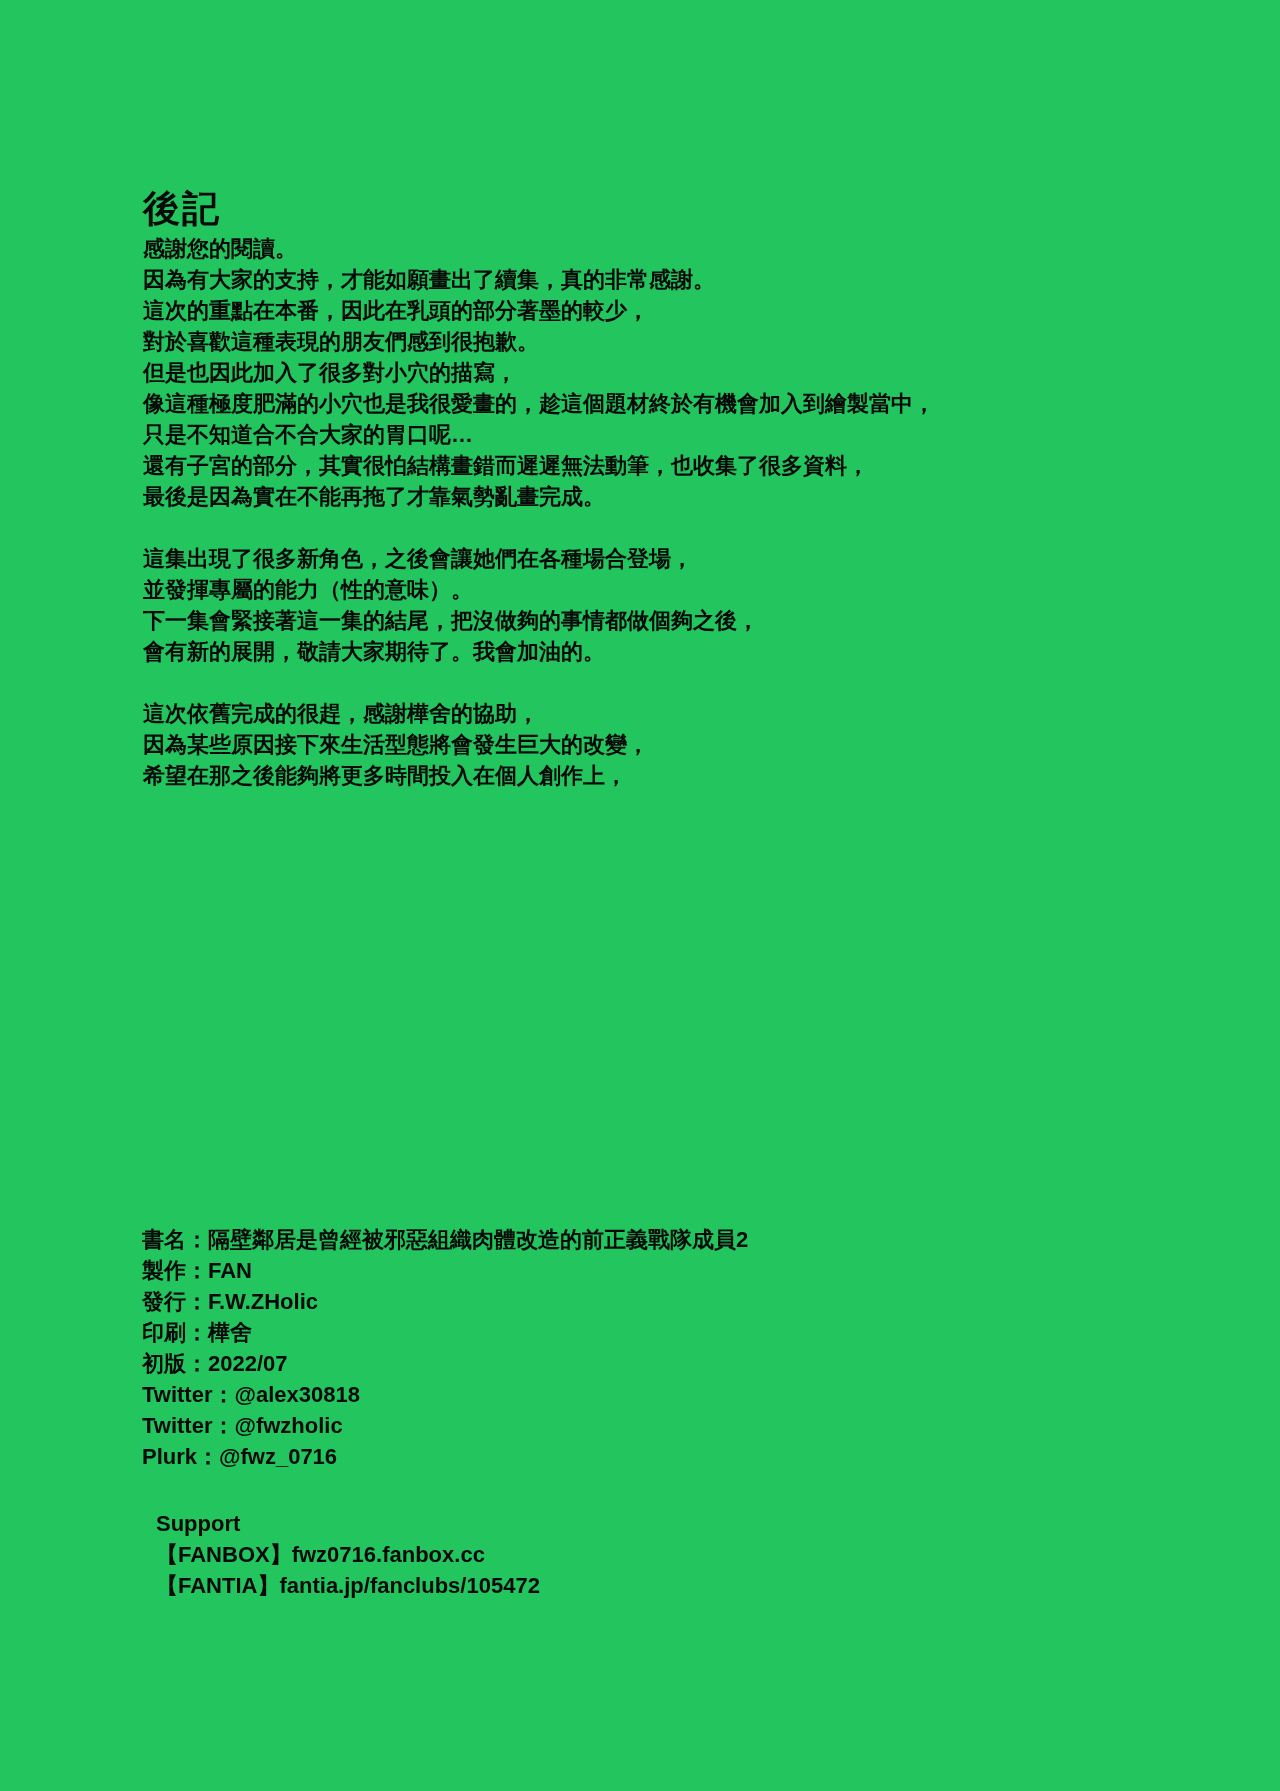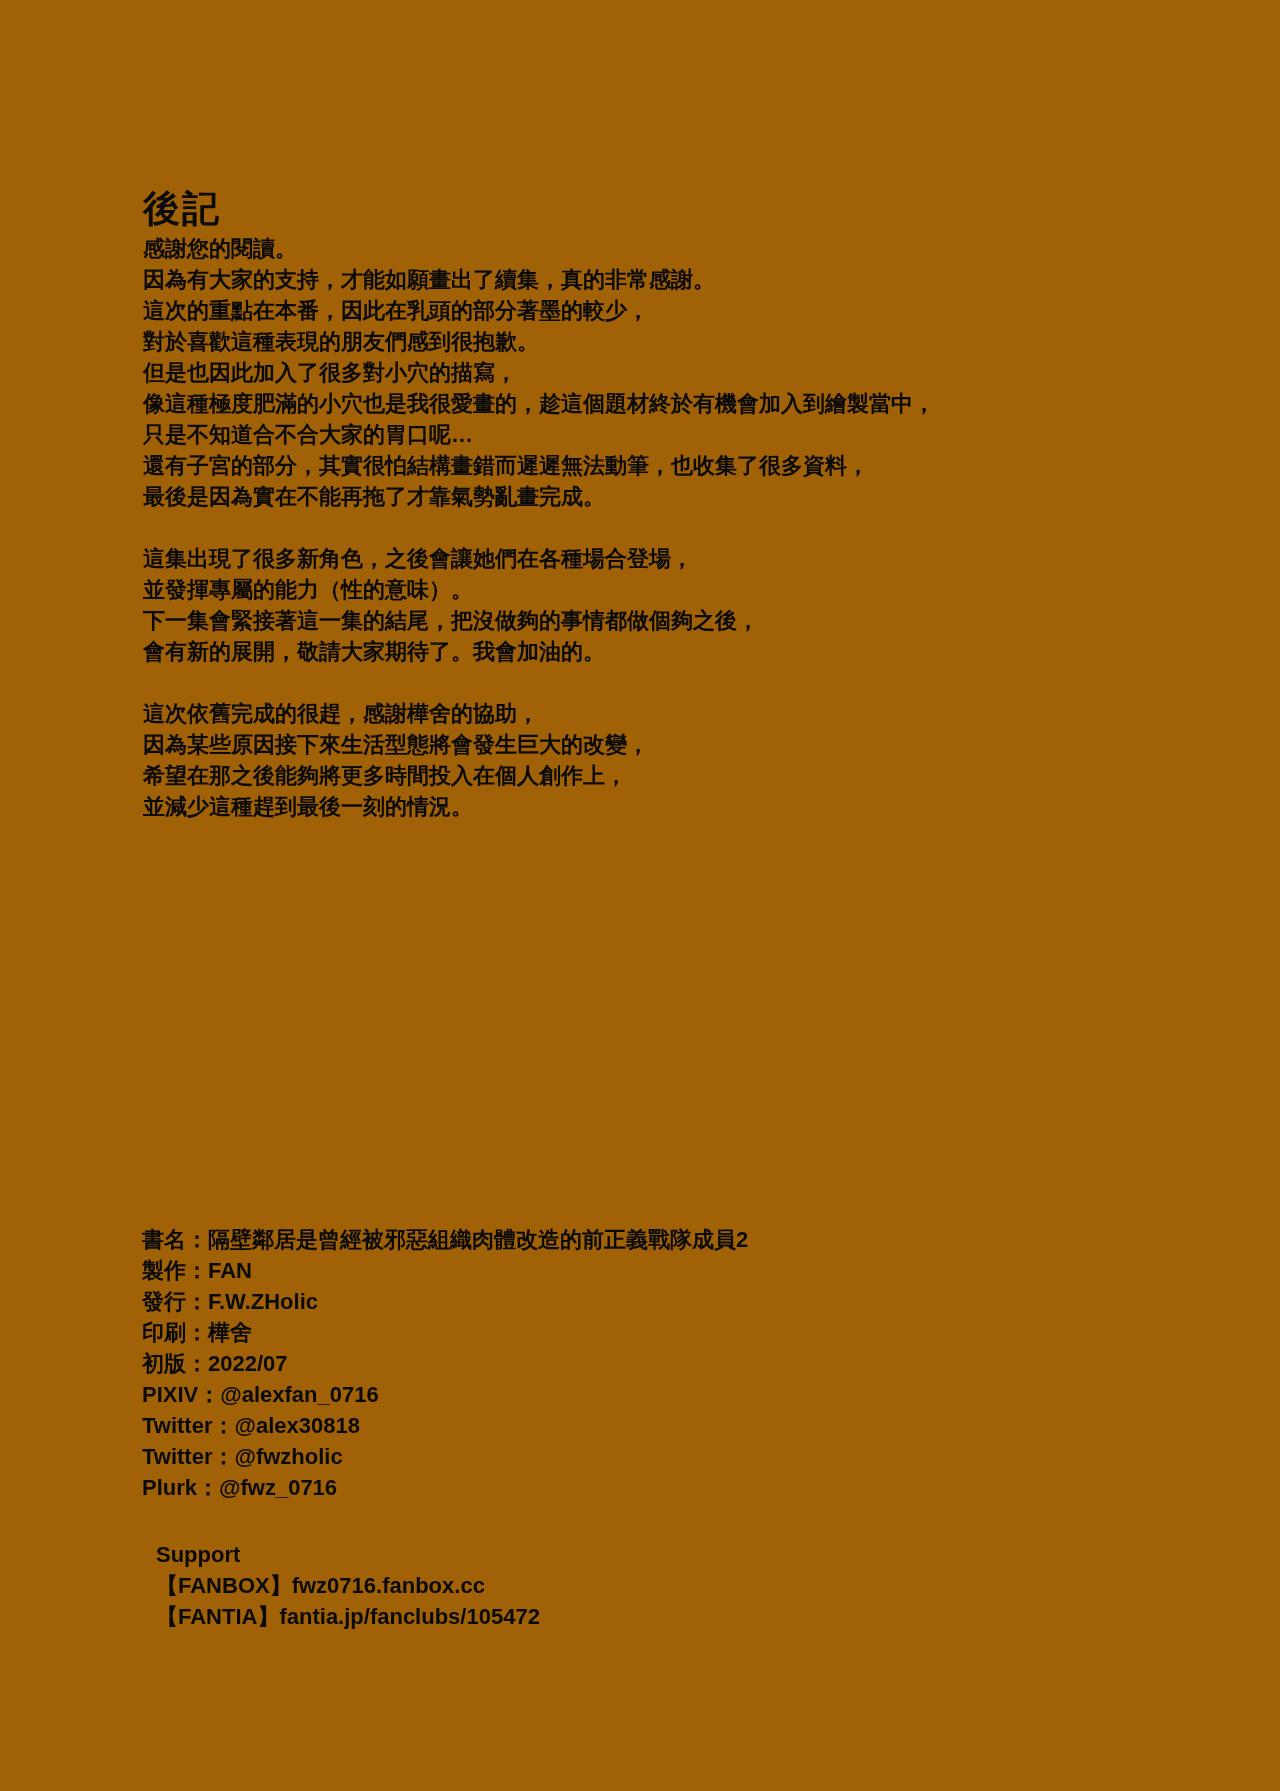--- a/index.html
+++ b/index.html
@@ -4,21 +4,21 @@
 <style>
   html, body {
     margin: 0;
     padding: 0;
     background: #ffffff;
   }
   .page {
     position: relative;
     width: 1280px;
     height: 1791px;
-    background: #a16207;
+    background: #22c55e;
     color: #0a0a0a;
     font-family: "Liberation Sans", "DejaVu Sans", sans-serif;
     font-weight: 600;
     overflow: hidden;
   }
   .afterword-title {
     position: absolute;
     left: 143px;
     top: 163px;
     font-size: 37px;
@@ -80,32 +80,30 @@
     <div class="paragraph">
         <div class="line">這集出現了很多新角色，之後會讓她們在各種場合登場，</div>
         <div class="line">並發揮專屬的能力（性的意味）。</div>
         <div class="line">下一集會緊接著這一集的結尾，把沒做夠的事情都做個夠之後，</div>
         <div class="line">會有新的展開，敬請大家期待了。我會加油的。</div>
       </div>
     <div class="paragraph">
         <div class="line">這次依舊完成的很趕，感謝樺舍的協助，</div>
         <div class="line">因為某些原因接下來生活型態將會發生巨大的改變，</div>
         <div class="line">希望在那之後能夠將更多時間投入在個人創作上，</div>
-        <div class="line">並減少這種趕到最後一刻的情況。</div>
       </div>
   </div>
 
   <div class="colophon-block">
     <div>
         <div class="line">書名：隔壁鄰居是曾經被邪惡組織肉體改造的前正義戰隊成員2</div>
         <div class="line">製作：FAN</div>
         <div class="line">發行：F.W.ZHolic</div>
         <div class="line">印刷：樺舍</div>
         <div class="line">初版：2022/07</div>
-        <div class="line">PIXIV：@alexfan_0716</div>
         <div class="line">Twitter：@alex30818</div>
         <div class="line">Twitter：@fwzholic</div>
         <div class="line">Plurk：@fwz_0716</div>
       </div>
 
     <div class="support-block">
       <div class="line">Support</div>
       <div>
           <div class="line">【FANBOX】fwz0716.fanbox.cc</div>
           <div class="line">【FANTIA】fantia.jp/fanclubs/105472</div>

